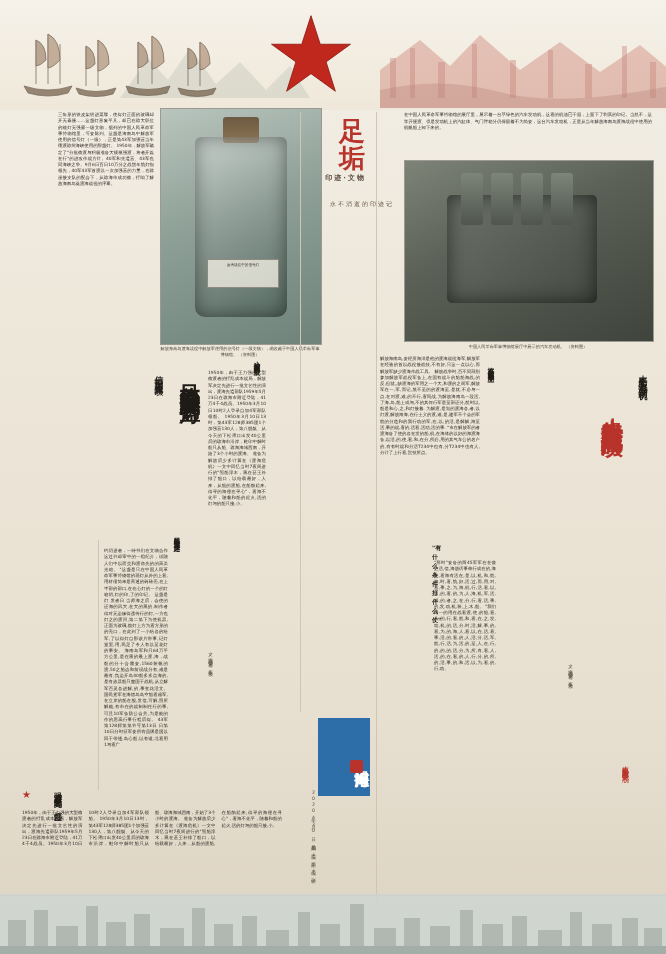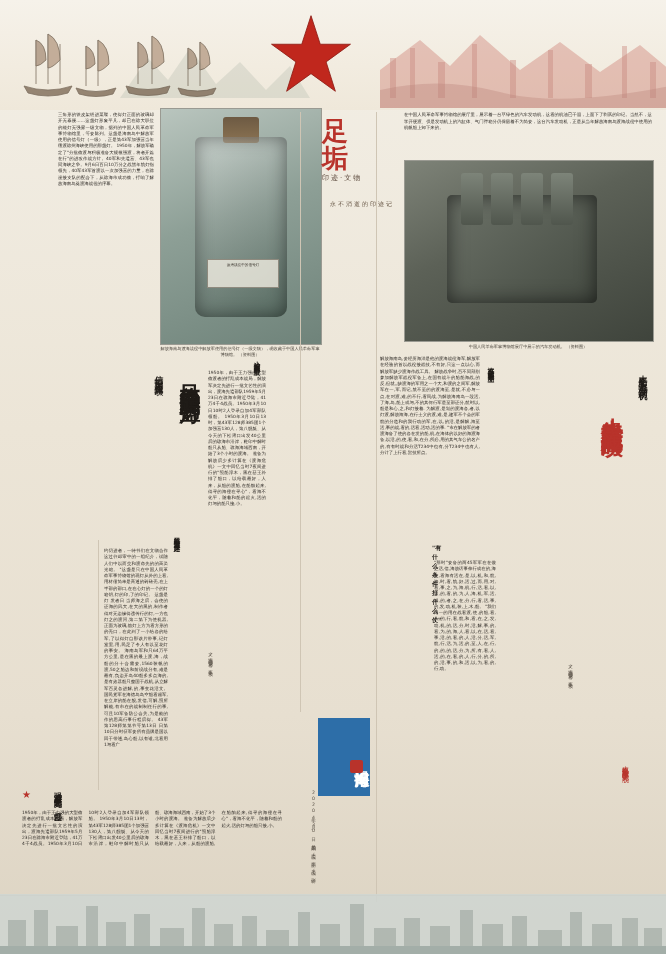--- a/index.html
+++ b/index.html
@@ -65,29 +65,29 @@
     font-size:3.6px;color:#3b352e;text-align:center;padding-top:3px;
     line-height:1.4;
   }
   .photo-cap-a{
     position:absolute;left:160px;top:346px;width:160px;
     font-size:4.2px;line-height:1.5;color:#4a443c;text-align:center;
   }
   
   .masthead{
     position:absolute;left:322px;top:118px;width:44px;height:120px;
-    text-align:left;
+    text-align:right;
   }
   .mh-big{
     font-size:26px;color:#b8332b;font-weight:bold;
     font-family:"DejaVu Serif","Liberation Serif",serif;
     line-height:1.02;letter-spacing:1px;
   }
   .mh-sub{
-    margin-top:2px;font-size:7px;color:#5d4b3e;letter-spacing:2px;
+    margin-top:2px;font-size:7px;color:#5d4b3e;letter-spacing:2px;font-weight:bold;
   }
   .mh-vert{
     position:absolute;left:330px;top:200px;height:72px;
     font-size:6px;color:#6a5a49;letter-spacing:2px;
   }
   
   .tr-text{
     position:absolute;left:404px;top:112px;width:248px;
     font-size:4.4px;line-height:1.5;color:#2e2a26;text-align:justify;
   }

